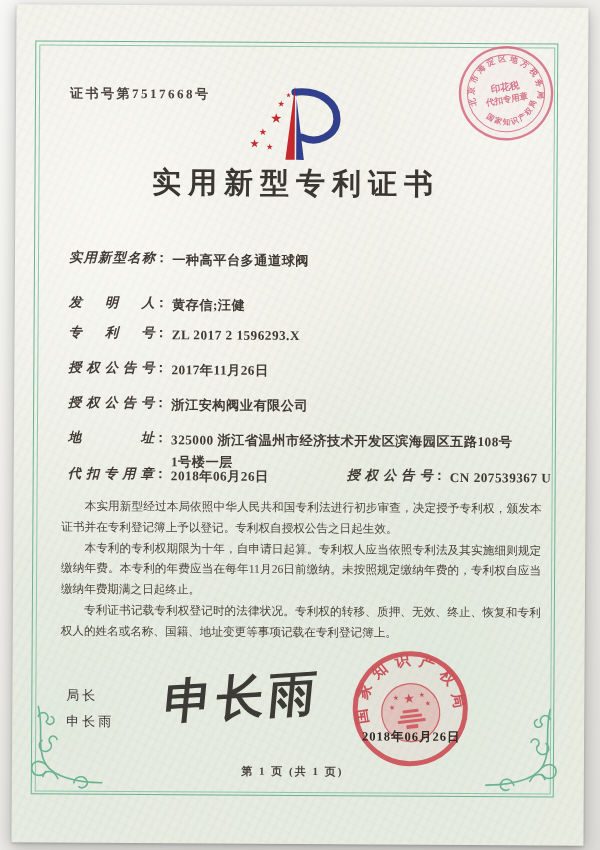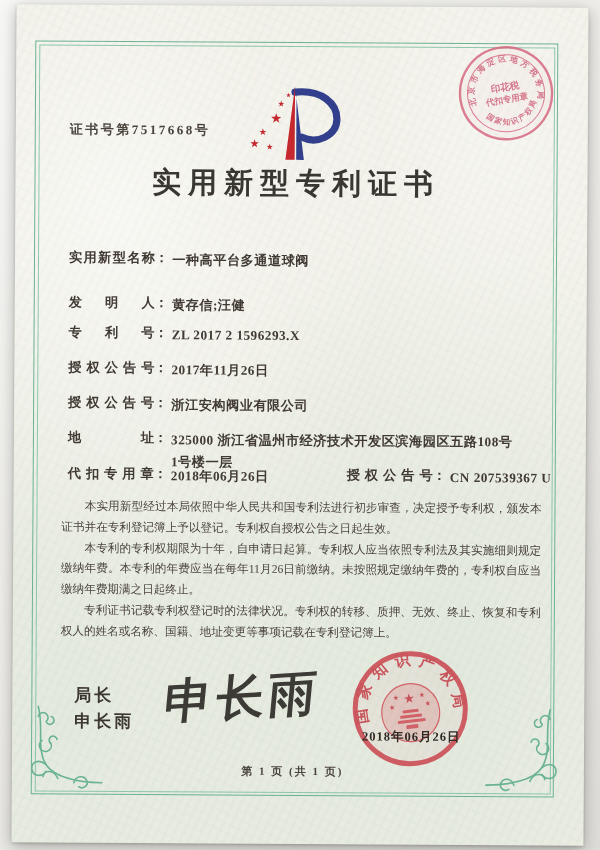--- a/index.html
+++ b/index.html
@@ -13,33 +13,33 @@
       radial-gradient(ellipse at 75% 80%, rgba(198,220,204,.35), transparent 50%),
       radial-gradient(ellipse at 10% 85%, rgba(198,220,204,.3), transparent 45%),
       repeating-linear-gradient(115deg, rgba(130,180,150,.05) 0 3px, transparent 3px 8px),
       repeating-linear-gradient(25deg, rgba(130,180,150,.04) 0 2px, transparent 2px 9px);
     box-shadow:0 4px 16px rgba(0,0,0,.28), 0 1px 3px rgba(0,0,0,.2);
     transform:rotate(.35deg);}
   .frame{position:absolute;left:19px;top:36px;right:30px;bottom:48px;
     border:1.6px solid #6ab391;}
   .frame::before{content:"";position:absolute;inset:2.5px;border:1px solid #8cc7aa;}
   .cert-no{position:absolute;left:54px;top:80px;font-size:13px;font-weight:600;
-    color:#4a443d;letter-spacing:2.5px;margin-top:36px;}
+    color:#4a443d;letter-spacing:2.5px;}
   .title{position:absolute;left:19px;top:158px;width:523px;text-align:center;
     font-size:29px;font-weight:700;color:#3a3632;letter-spacing:7px;}
   .field-row{position:absolute;left:54px;font-size:13.2px;font-weight:600;
     color:#403a33;display:flex;align-items:flex-start;}
-  .f-label{display:inline-block;width:86px;text-align:justify;text-align-last:justify;}
+  .f-label{display:inline-block;width:86px;text-align:justify;text-align-last:justify;font-style:italic;}
   .f-colon{margin-right:4px;}
   .f-value{letter-spacing:.5px;max-width:360px;line-height:1.7;}
   .grant-pair{display:flex;}
   .body-text{position:absolute;left:48px;top:492px;width:480px;font-size:11.6px;
     line-height:20.8px;color:#4b443c;font-weight:500;text-align:justify;}
   .body-text p{margin:0;text-indent:2em;}
-  .signer{position:absolute;left:62px;top:678px;font-size:17px;font-weight:700;
+  .signer{position:absolute;left:54px;top:678px;font-size:13px;font-weight:400;
     color:#3c3731;line-height:26px;letter-spacing:3px;}
   .signature{position:absolute;left:152px;top:660px;font-size:48px;font-weight:600;
     color:#26231f;letter-spacing:4px;transform:rotate(-4deg) skewX(-9deg);
     opacity:.88;}
   .seal-wrap{position:absolute;left:336px;top:640px;width:124px;height:124px;
     transform:rotate(-7deg);opacity:.88;}
   .seal-date{position:absolute;left:350px;top:722px;font-size:12.5px;font-weight:700;
     color:#2e2a24;letter-spacing:1px;z-index:3;}
   .stamp-wrap{position:absolute;left:438px;top:34px;width:104px;height:104px;
     transform:rotate(-10deg);opacity:.8;}

